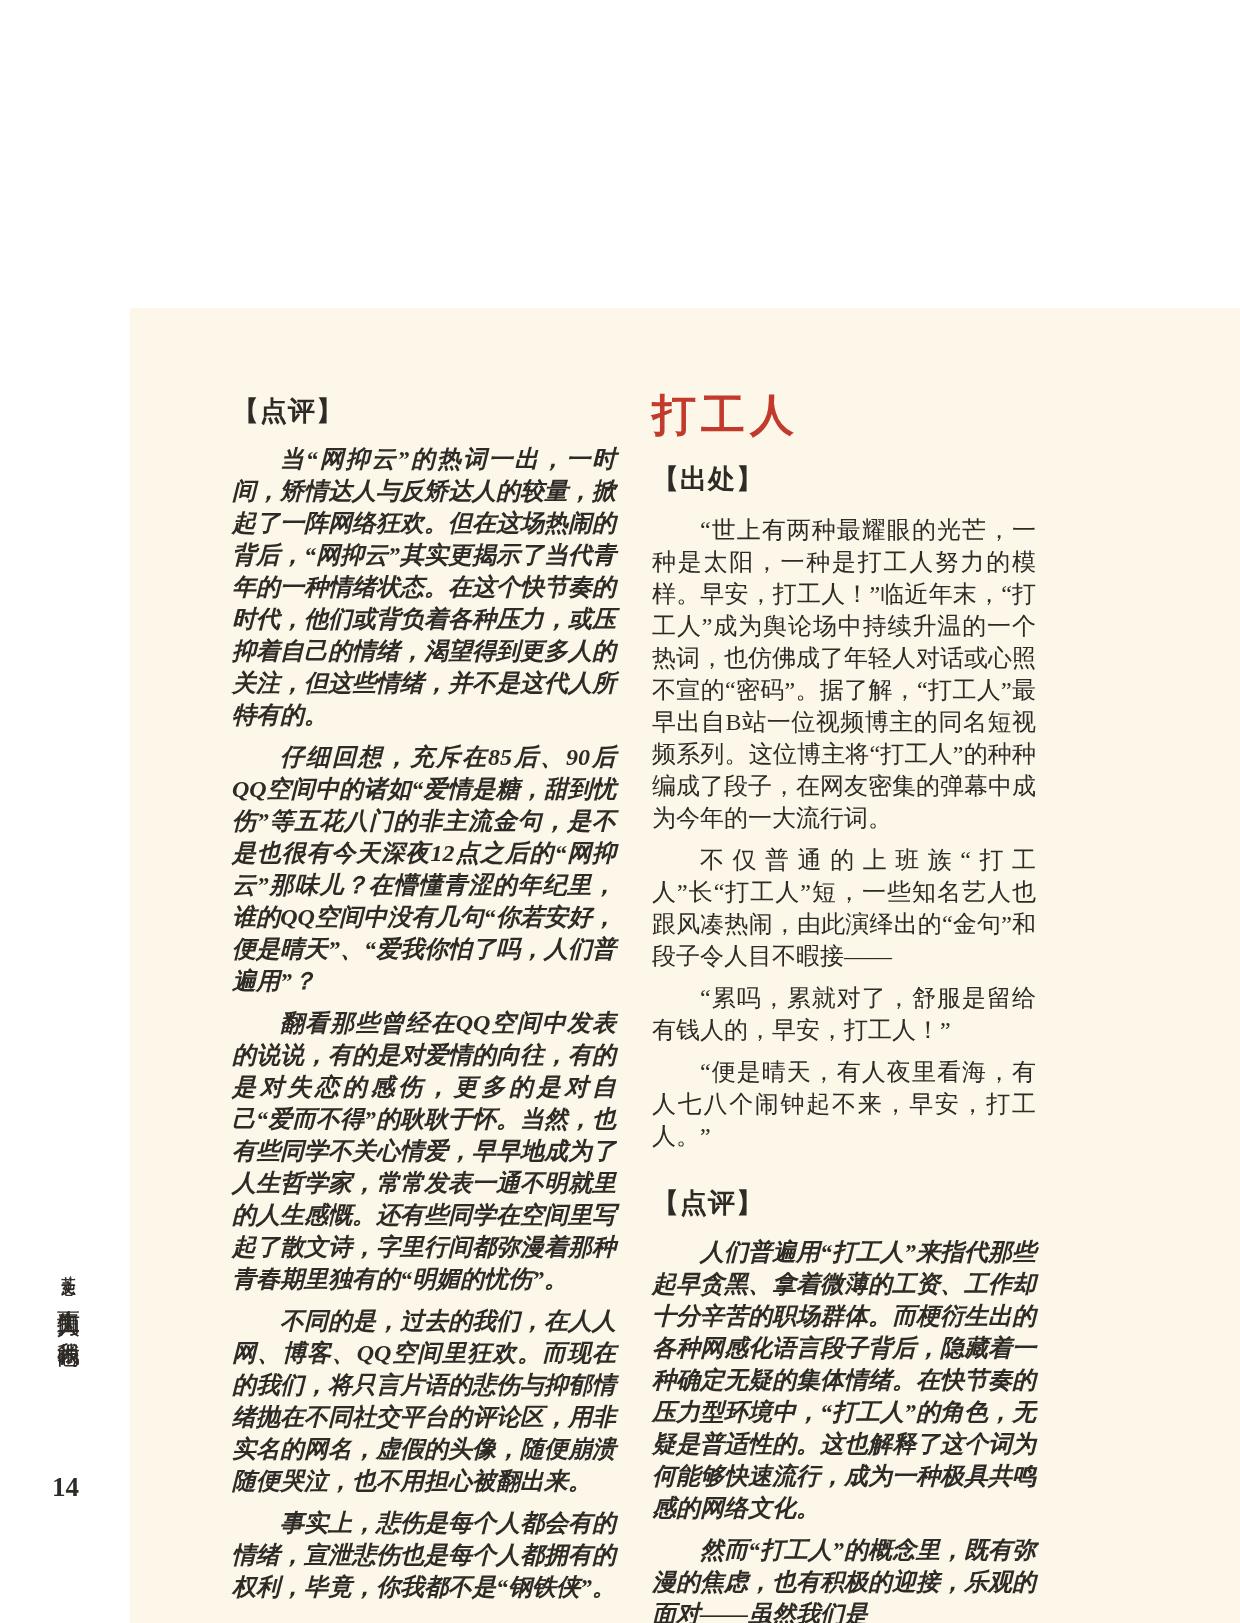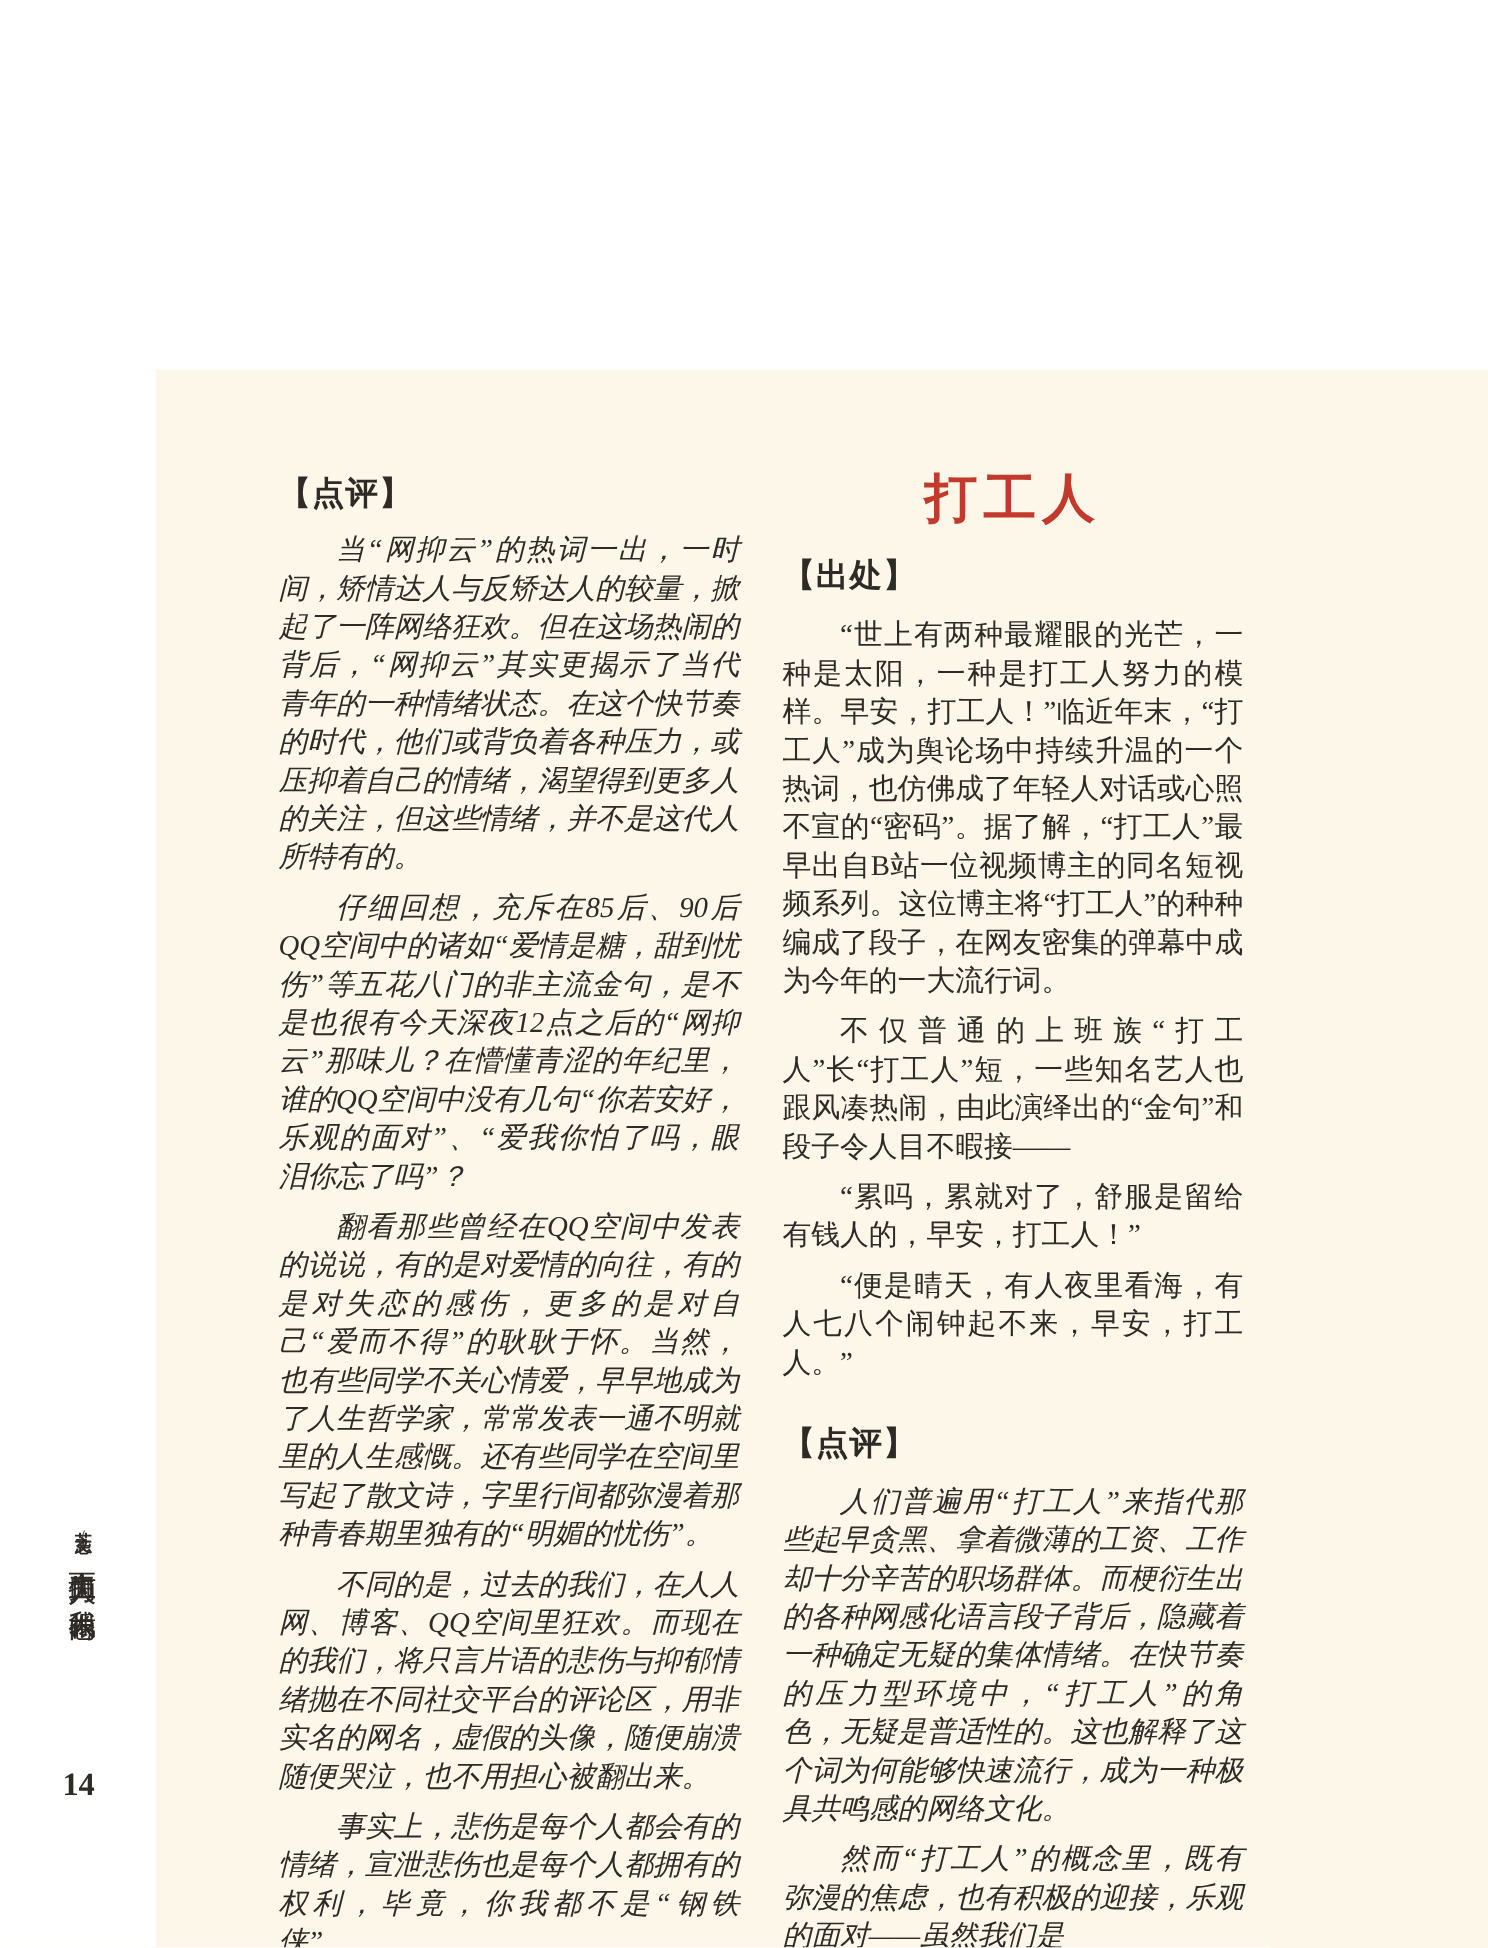--- a/index.html
+++ b/index.html
@@ -21,39 +21,38 @@
     background: #fcf7e9;
   }
   .col {
     position: absolute;
     width: 384px;
     font-size: 24px;
     line-height: 32px;
     text-align: justify;
   }
   .col p { margin: 0 0 10px 0; text-indent: 2em; }
-  .kai { font-style: italic; }
+  .kai { font-style: italic; font-weight: bold; }
   .song { font-style: normal; }
   .sec-heading {
     font-size: 27px;
     font-weight: bold;
     line-height: 30px;
     margin: 0 0 17px 0;
     letter-spacing: 1px;
     font-style: normal;
     text-indent: 0;
   }
   .left-col { left: 102px; top: 88px; }
   .right-col { left: 522px; top: 85px; }
   .article-title {
     font-size: 44px;
     line-height: 46px;
     font-weight: bold;
     color: #c13a2b;
-    text-align: center;
     letter-spacing: 5px;
     margin: 0 0 25px 0;
     text-indent: 0;
   }
   .right-col .sec-heading { margin-bottom: 20px; }
   .sec-heading.comment { margin-top: 36px; margin-bottom: 18px; }
   .sidebar {
     position: absolute;
     left: 50px;
     top: 1266px;
@@ -78,21 +77,21 @@
 </head>
 <body>
 
 <div class="canvas">
 
   <div class="paper">
 
     <div class="col left-col">
       <h2 class="sec-heading">【点评】</h2>
       <p class="kai">当“网抑云”的热词一出，一时间，矫情达人与反矫达人的较量，掀起了一阵网络狂欢。但在这场热闹的背后，“网抑云”其实更揭示了当代青年的一种情绪状态。在这个快节奏的时代，他们或背负着各种压力，或压抑着自己的情绪，渴望得到更多人的关注，但这些情绪，并不是这代人所特有的。</p>
-      <p class="kai">仔细回想，充斥在85后、90后QQ空间中的诸如“爱情是糖，甜到忧伤”等五花八门的非主流金句，是不是也很有今天深夜12点之后的“网抑云”那味儿？在懵懂青涩的年纪里，谁的QQ空间中没有几句“你若安好，乐观的面对”、“爱我你怕了吗，眼泪你忘了吗”？</p>
+      <p class="kai">仔细回想，充斥在85后、90后QQ空间中的诸如“爱情是糖，甜到忧伤”等五花八门的非主流金句，是不是也很有今天深夜12点之后的“网抑云”那味儿？在懵懂青涩的年纪里，谁的QQ空间中没有几句“你若安好，便是晴天”、“爱我你怕了吗，人们普遍用”？</p>
       <p class="kai">翻看那些曾经在QQ空间中发表的说说，有的是对爱情的向往，有的是对失恋的感伤，更多的是对自己“爱而不得”的耿耿于怀。当然，也有些同学不关心情爱，早早地成为了人生哲学家，常常发表一通不明就里的人生感慨。还有些同学在空间里写起了散文诗，字里行间都弥漫着那种青春期里独有的“明媚的忧伤”。</p>
       <p class="kai">不同的是，过去的我们，在人人网、博客、QQ空间里狂欢。而现在的我们，将只言片语的悲伤与抑郁情绪抛在不同社交平台的评论区，用非实名的网名，虚假的头像，随便崩溃随便哭泣，也不用担心被翻出来。</p>
       <p class="kai">事实上，悲伤是每个人都会有的情绪，宣泄悲伤也是每个人都拥有的权利，毕竟，你我都不是“钢铁侠”。</p>
     </div>
 
     <div class="col right-col">
       <h1 class="article-title">打工人</h1>
       <h2 class="sec-heading">【出处】</h2>
       <p class="song">“世上有两种最耀眼的光芒，一种是太阳，一种是打工人努力的模样。早安，打工人！”临近年末，“打工人”成为舆论场中持续升温的一个热词，也仿佛成了年轻人对话或心照不宣的“密码”。据了解，“打工人”最早出自B站一位视频博主的同名短视频系列。这位博主将“打工人”的种种编成了段子，在网友密集的弹幕中成为今年的一大流行词。</p>
       <p class="song">不仅普通的上班族“打工人”长“打工人”短，一些知名艺人也跟风凑热闹，由此演绎出的“金句”和段子令人目不暇接——</p>

